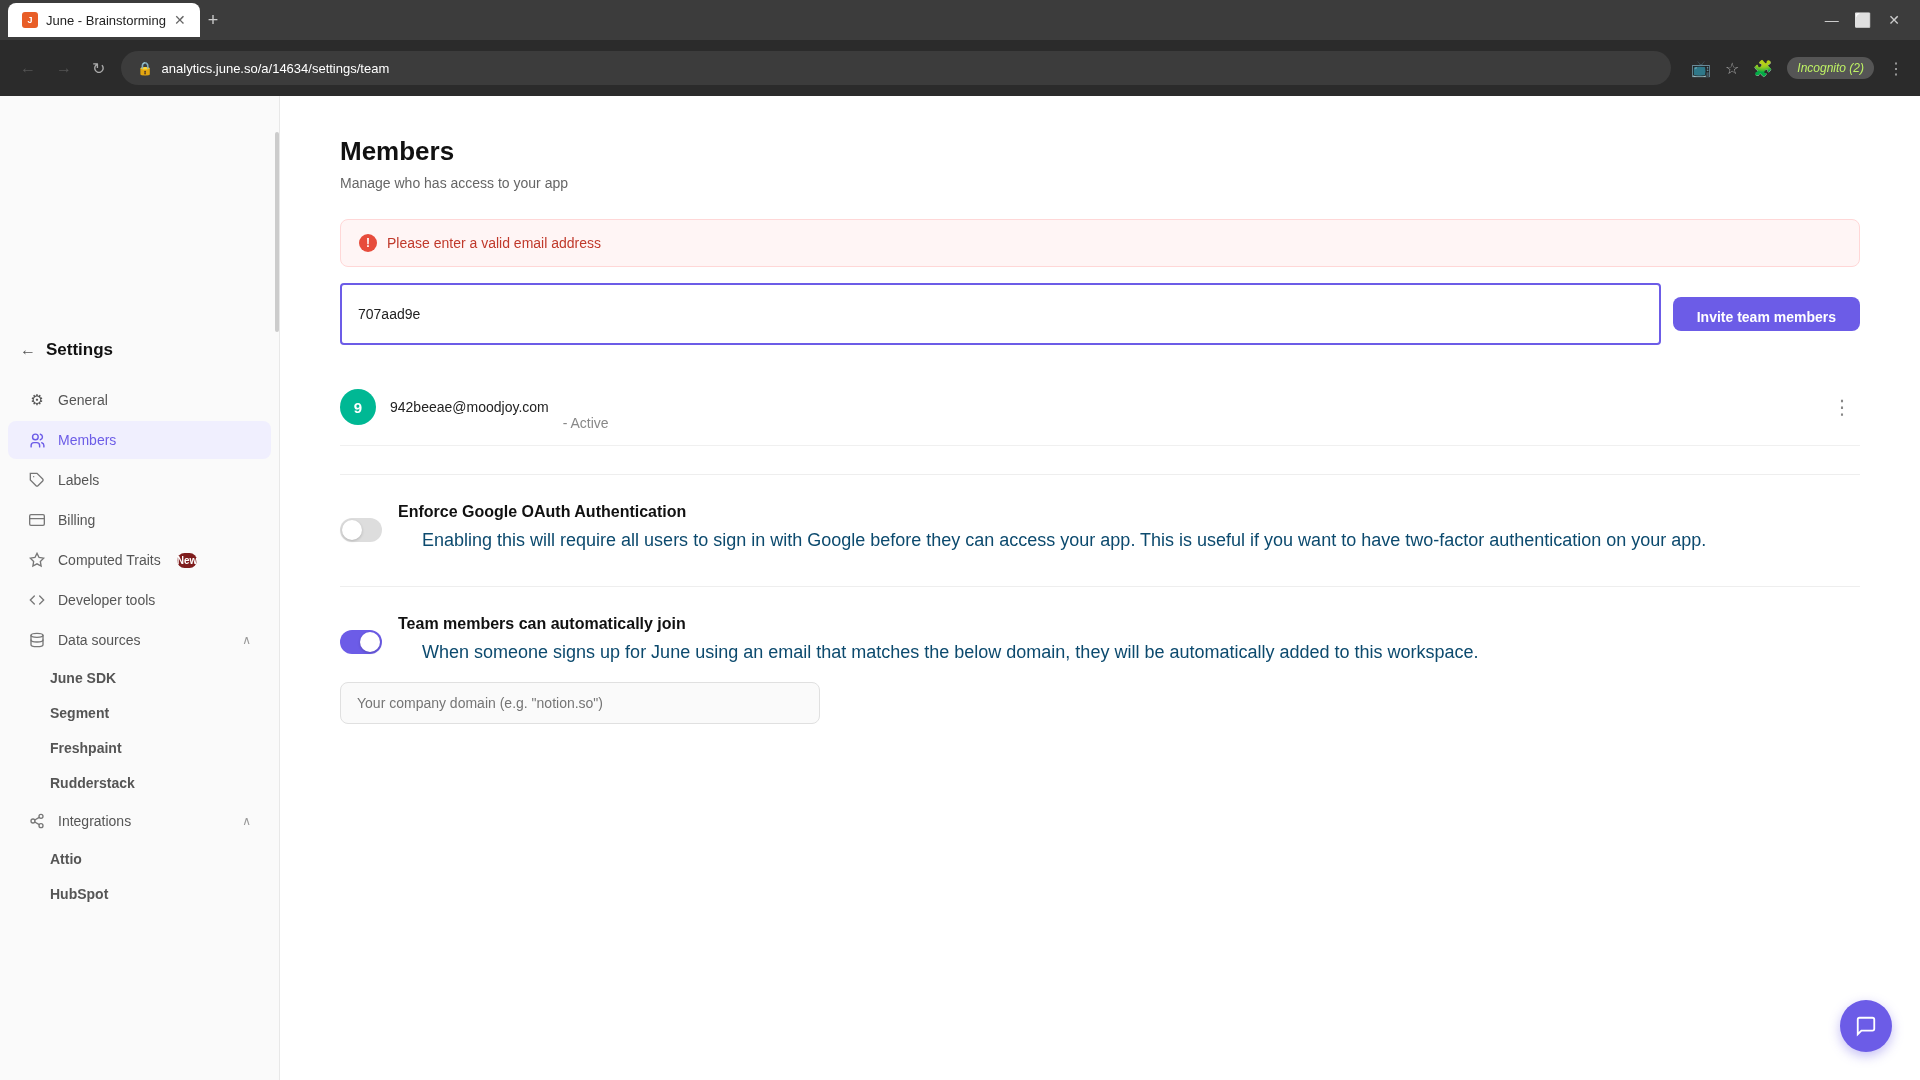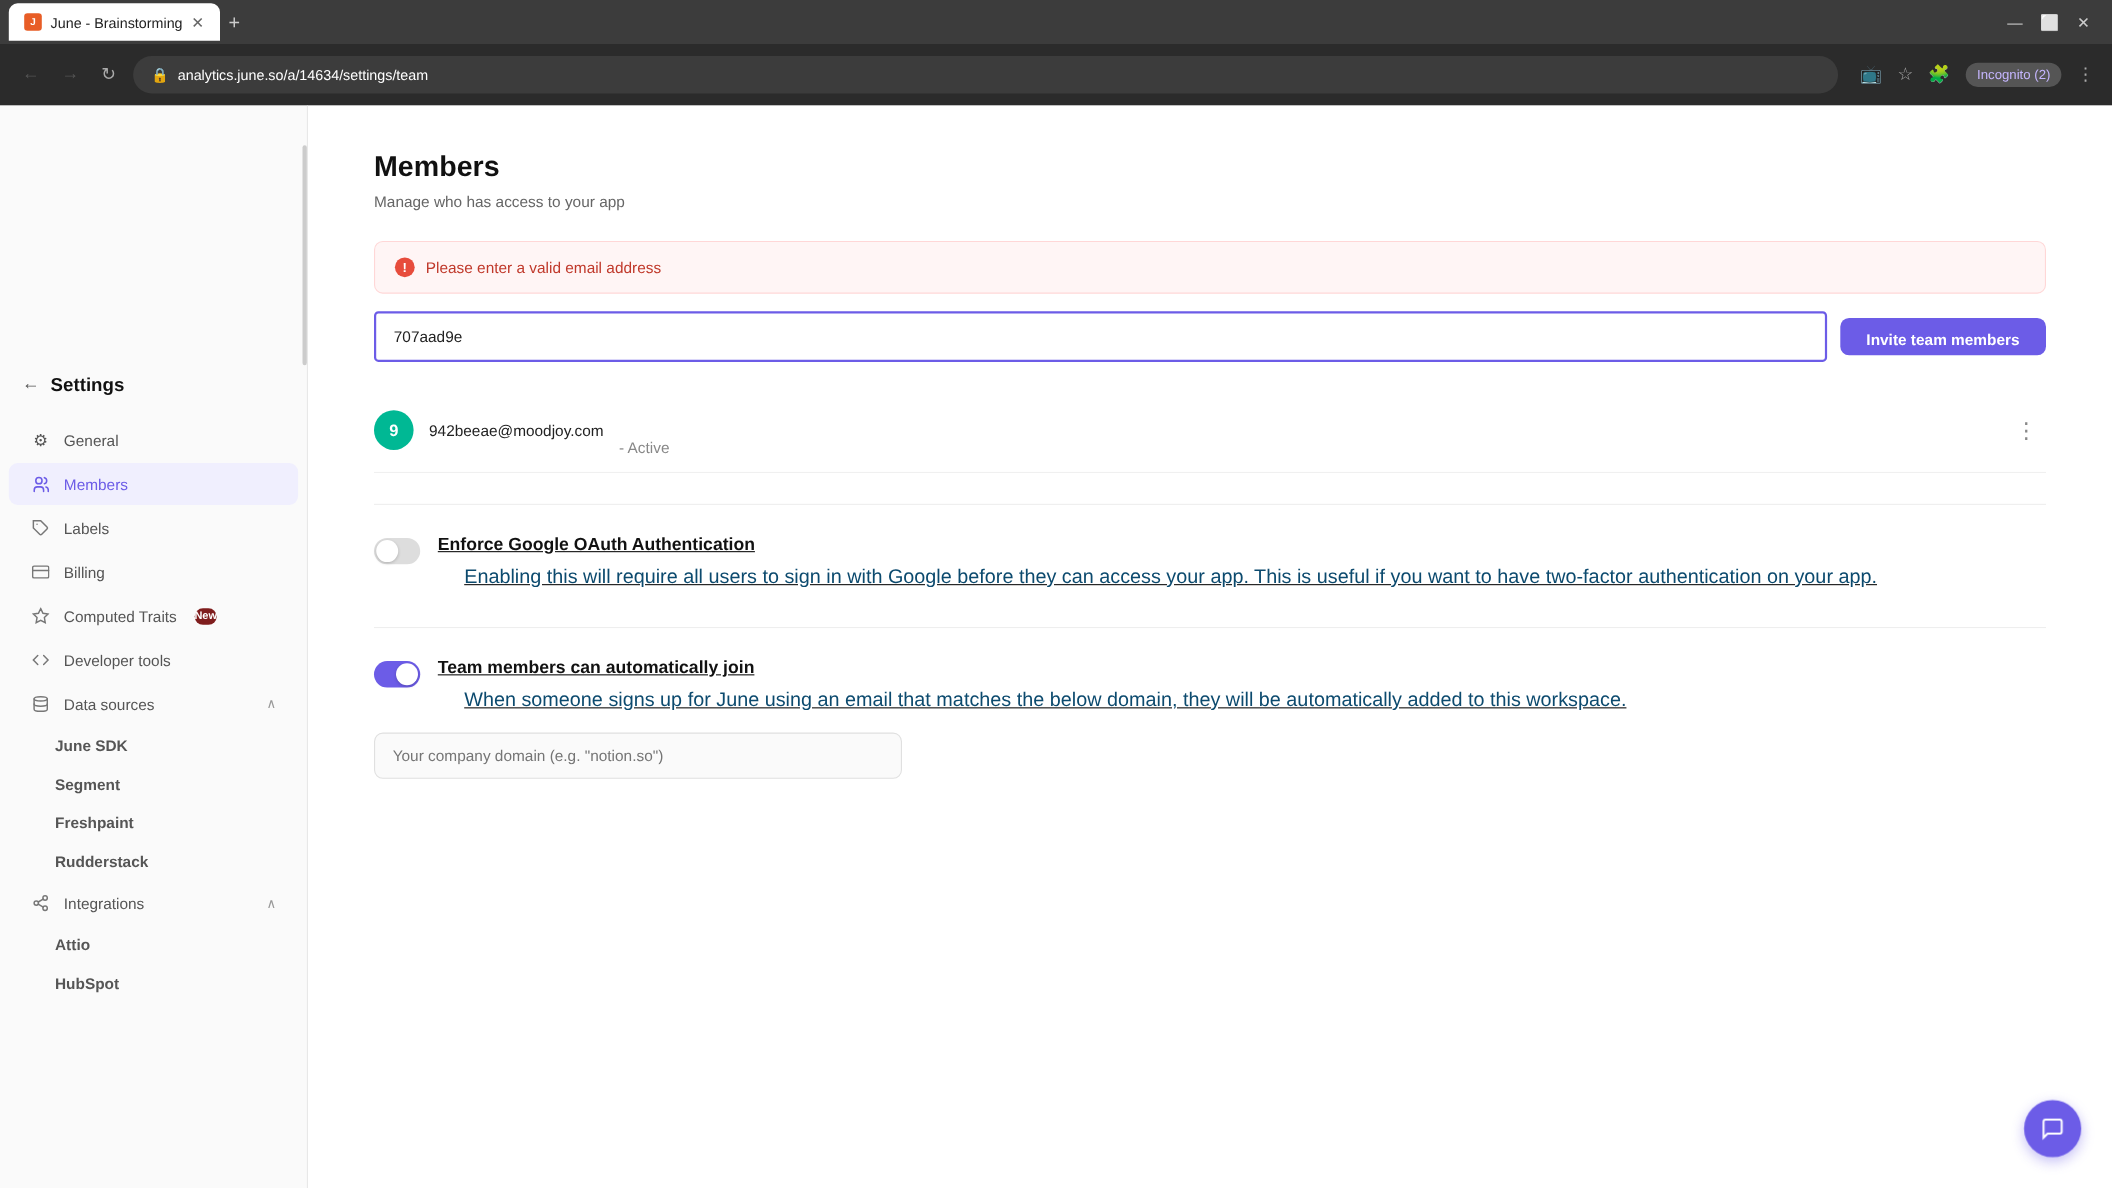--- a/index.html
+++ b/index.html
@@ -113,25 +113,26 @@
     }
     .toolbar-icon {
       color: #aaa;
       font-size: 16px;
       cursor: pointer;
     }
     .profile-badge {
       background: #555;
       border-radius: 12px;
       padding: 4px 10px;
-      color: #c4b5fd;
+      color: #bef264;
       font-size: 12px;
       display: flex;
       align-items: center;
       gap: 4px;
+      font-style: italic;
     }
 
     
     .app-container {
       display: flex;
       height: calc(1080px - 96px);
       background: #fff;
     }
 
     
@@ -277,21 +278,21 @@
       align-items: center;
     }
     .email-input {
       flex: 1;
       border: 2px solid #6c5ce7;
       border-radius: 4px;
       padding: 10px 16px;
       font-size: 14px;
       color: #222;
       outline: none;
-      height: 46px;
+      height: 62px;
     }
     .invite-btn {
       background: #6c5ce7;
       color: white;
       border: none;
       border-radius: 8px;
       padding: 12px 24px;
       font-size: 14px;
       font-weight: 600;
       cursor: pointer;
@@ -336,24 +337,23 @@
       border-top: 1px solid #eee;
       margin: 28px 0;
     }
 
     
     .toggle-section {
       margin-bottom: 32px;
     }
     .toggle-row {
       display: flex;
-      align-items: flex-start;
+      align-items: center;
       gap: 16px;
       margin-bottom: 8px;
-      text-decoration: underline;
     }
     .toggle-switch {
       width: 42px;
       height: 24px;
       border-radius: 12px;
       position: relative;
       flex-shrink: 0;
       cursor: pointer;
       margin-top: 2px;
     }

